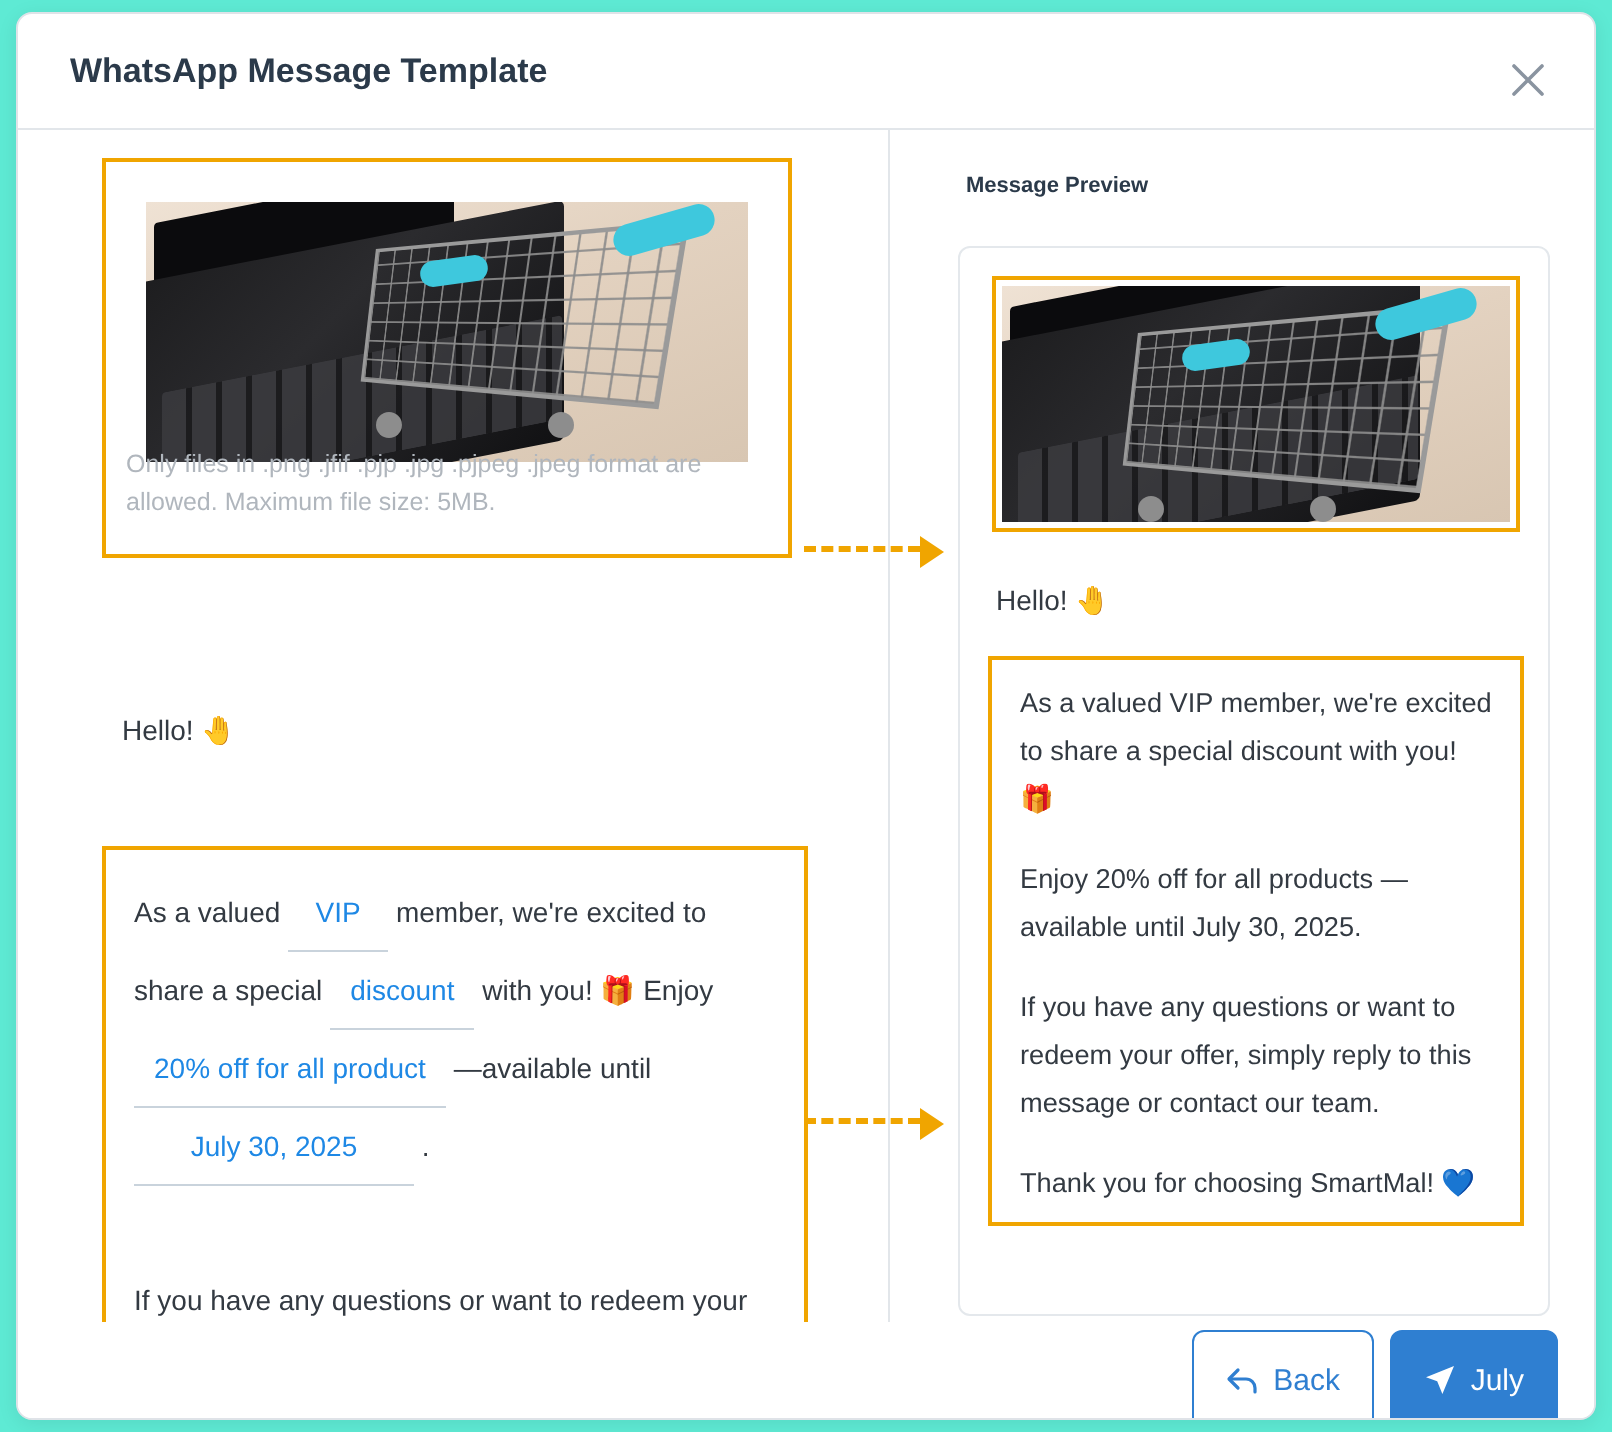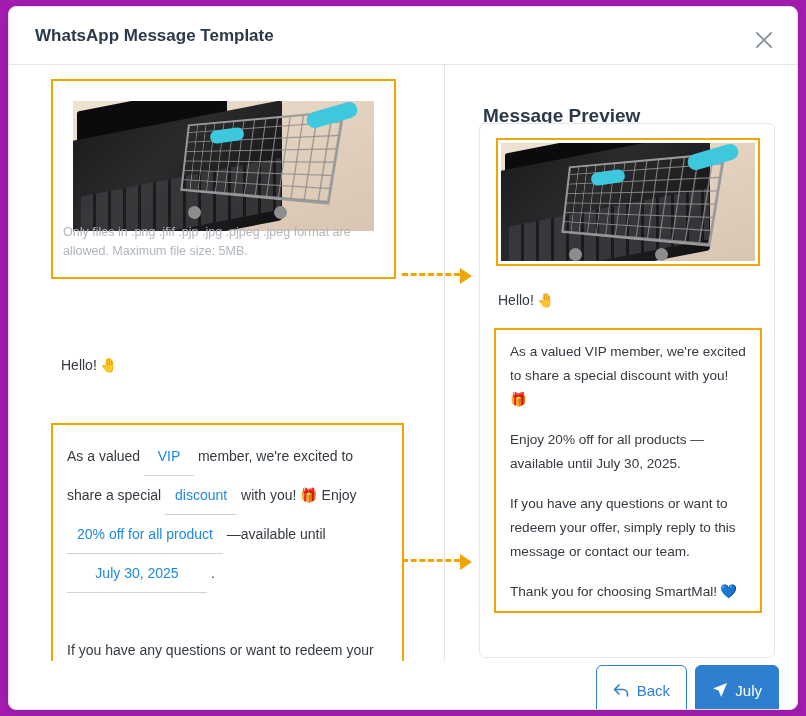--- a/index.html
+++ b/index.html
@@ -6,21 +6,21 @@
     margin: 0;
     padding: 0;
     background: #e9eef3;
     font-family: "Liberation Sans", sans-serif;
   }
   #app {
     position: relative;
     width: 806px;
     height: 716px;
     overflow: hidden;
-    background: #a21caf;
+    background: #5eead4;
     box-sizing: border-box;
   }
   .modal {
     position: absolute;
     left: 8px;
     top: 6px;
     width: 790px;
     height: 704px;
     background: #ffffff;
     border: 1px solid #dfe3e8;
@@ -223,25 +223,24 @@
     border-bottom: 1px solid #c9d3dc;
     padding: 0 10px;
     min-width: 30px;
     text-align: center;
   }
   .var.wide { min-width: 120px; }
 
   .preview-title {
     position: absolute;
     left: 22px;
-    top: 40px;
-    font-size: 19px;
+    top: 22px;
+    font-size: 11px;
     font-weight: bold;
     color: #2b3a4a;
-    text-decoration: underline;
   }
   .preview-card {
     position: absolute;
     left: 18px;
     top: 58px;
     width: 296px;
     height: 535px;
     background: #ffffff;
     border: 1px solid #e4e8ec;
     border-radius: 6px;

